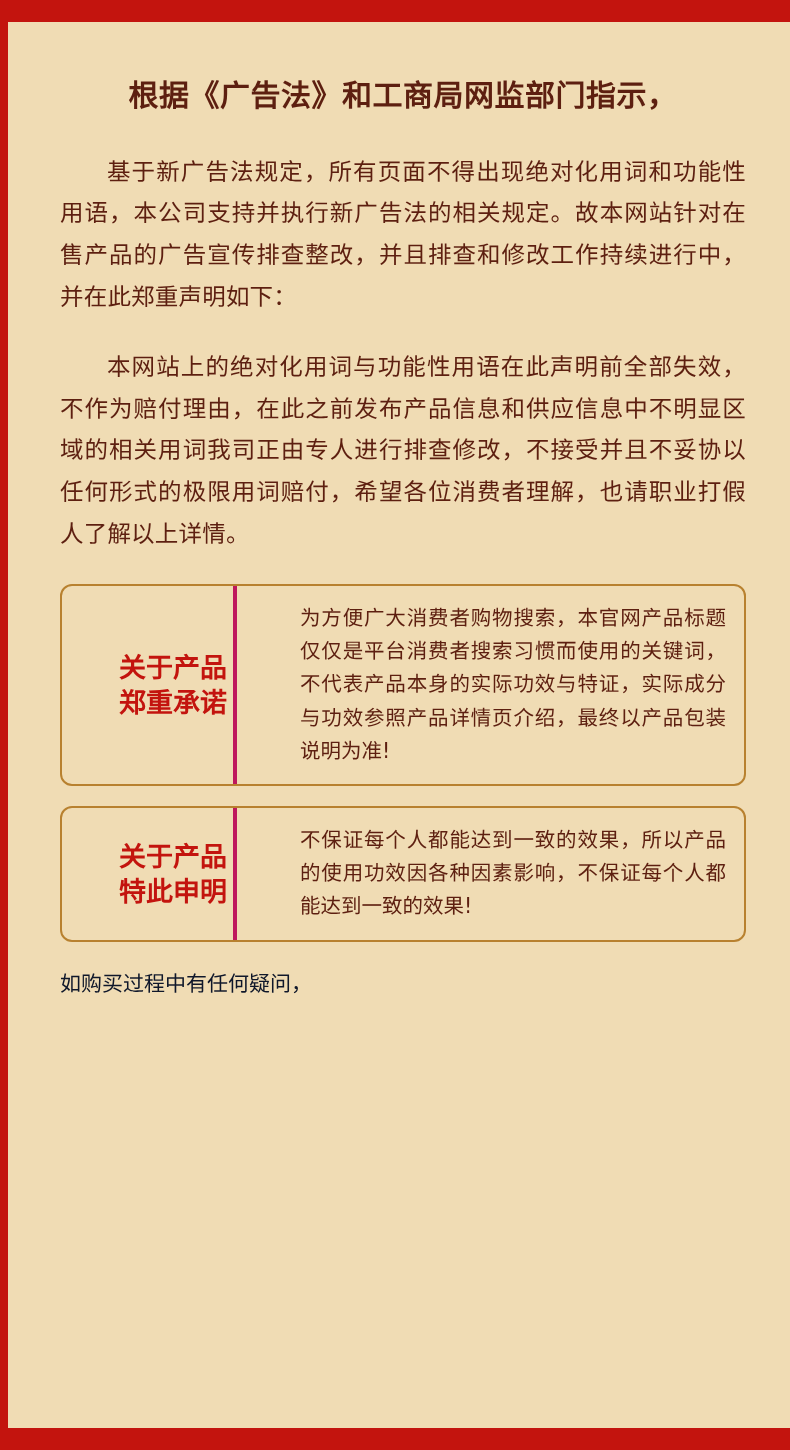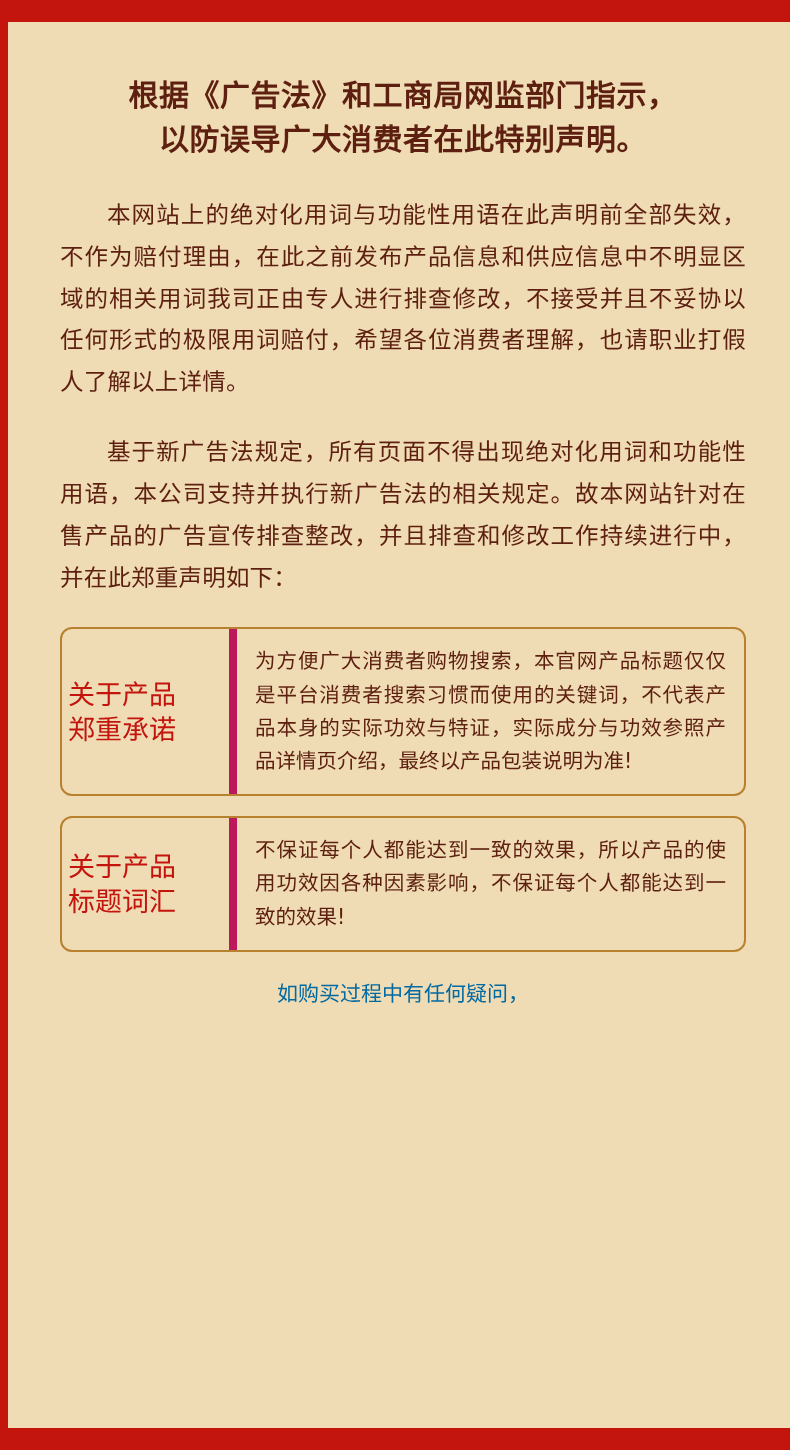--- a/index.html
+++ b/index.html
@@ -80,85 +80,84 @@
     display: flex;
     align-items: stretch;
     margin-bottom: 20px;
     background: #f0dcb4;
     box-sizing: border-box;
   }
   .card-label {
     flex: 0 0 175px;
     display: flex;
     flex-direction: column;
-    align-items: flex-start;
+    align-items: flex-end;
     justify-content: center;
     color: #c3140e;
-    font-weight: normal;
+    font-weight: bold;
     font-size: 27px;
     line-height: 1.3;
     padding: 16px 6px;
-    border-right: 8px solid #be185d;
+    border-right: 4px solid #be185d;
     box-sizing: border-box;
   }
   .card-label span { display: block; white-space: nowrap; }
   .card-body {
     flex: 1 1 auto;
     color: #5d1f10;
     font-size: 20.5px;
     line-height: 1.62;
     padding: 16px 18px 16px 18px;
     text-align: justify;
     display: flex;
     align-items: center;
     box-sizing: border-box;
+    margin-left: 45px;
   }
 
   .footer-note {
     margin-top: 26px;
-    text-align: center;
-    color: #0369a1;
+    color: #0f172a;
     font-size: 21px;
     line-height: 1.6;
   }
   .footer-note span { display: block; }
 </style>
 </head>
 <body>
 
 <div class="page">
 
   <div class="top-bar"></div>
 
   <div class="panel">
 
     <div class="headline">
       <span class="line1">根据《广告法》和工商局网监部门指示，</span>
-      <span class="line2">以防误导广大消费者在此特别声明。</span>
     </div>
 
     <div class="body-text">
+      <p>基于新广告法规定，所有页面不得出现绝对化用词和功能性用语，本公司支持并执行新广告法的相关规定。故本网站针对在售产品的广告宣传排查整改，并且排查和修改工作持续进行中，并在此郑重声明如下：</p>
       <p>本网站上的绝对化用词与功能性用语在此声明前全部失效，不作为赔付理由，在此之前发布产品信息和供应信息中不明显区域的相关用词我司正由专人进行排查修改，不接受并且不妥协以任何形式的极限用词赔付，希望各位消费者理解，也请职业打假人了解以上详情。</p>
-      <p>基于新广告法规定，所有页面不得出现绝对化用词和功能性用语，本公司支持并执行新广告法的相关规定。故本网站针对在售产品的广告宣传排查整改，并且排查和修改工作持续进行中，并在此郑重声明如下：</p>
     </div>
 
     <div class="cards">
 
       <div class="card">
         <div class="card-label">
           <span>关于产品</span>
           <span>郑重承诺</span>
         </div>
         <div class="card-body">为方便广大消费者购物搜索，本官网产品标题仅仅是平台消费者搜索习惯而使用的关键词，不代表产品本身的实际功效与特证，实际成分与功效参照产品详情页介绍，最终以产品包装说明为准!</div>
       </div>
 
       <div class="card">
         <div class="card-label">
           <span>关于产品</span>
-          <span>标题词汇</span>
+          <span>特此申明</span>
         </div>
         <div class="card-body">不保证每个人都能达到一致的效果，所以产品的使用功效因各种因素影响，不保证每个人都能达到一致的效果!</div>
       </div>
 
 
     </div>
 
     <div class="footer-note">
       <span>如购买过程中有任何疑问，</span>
     </div>

